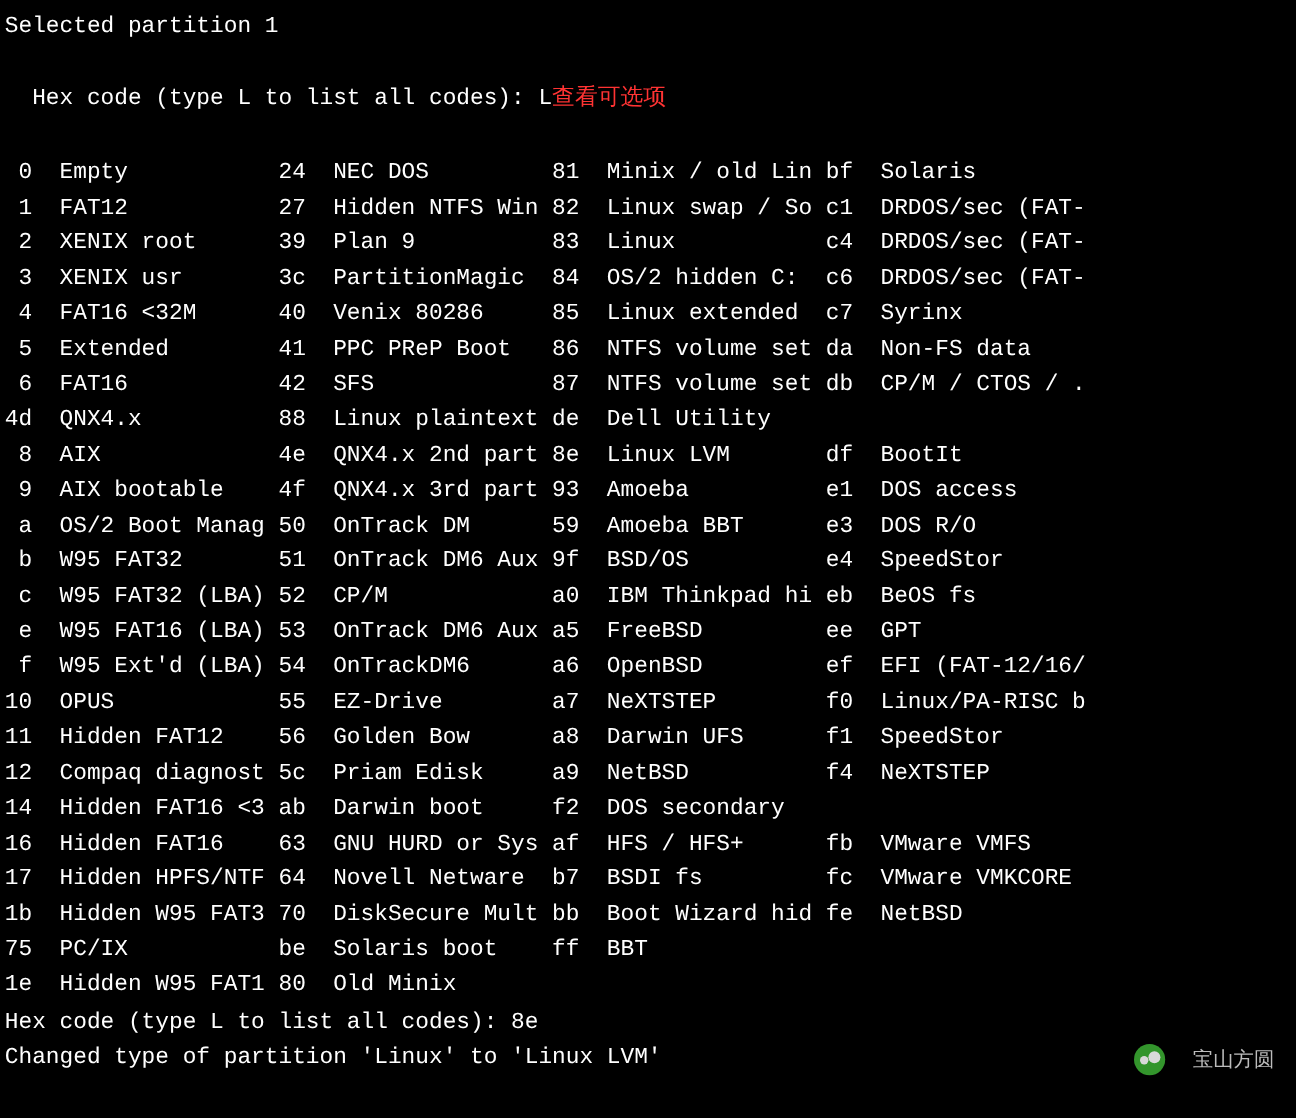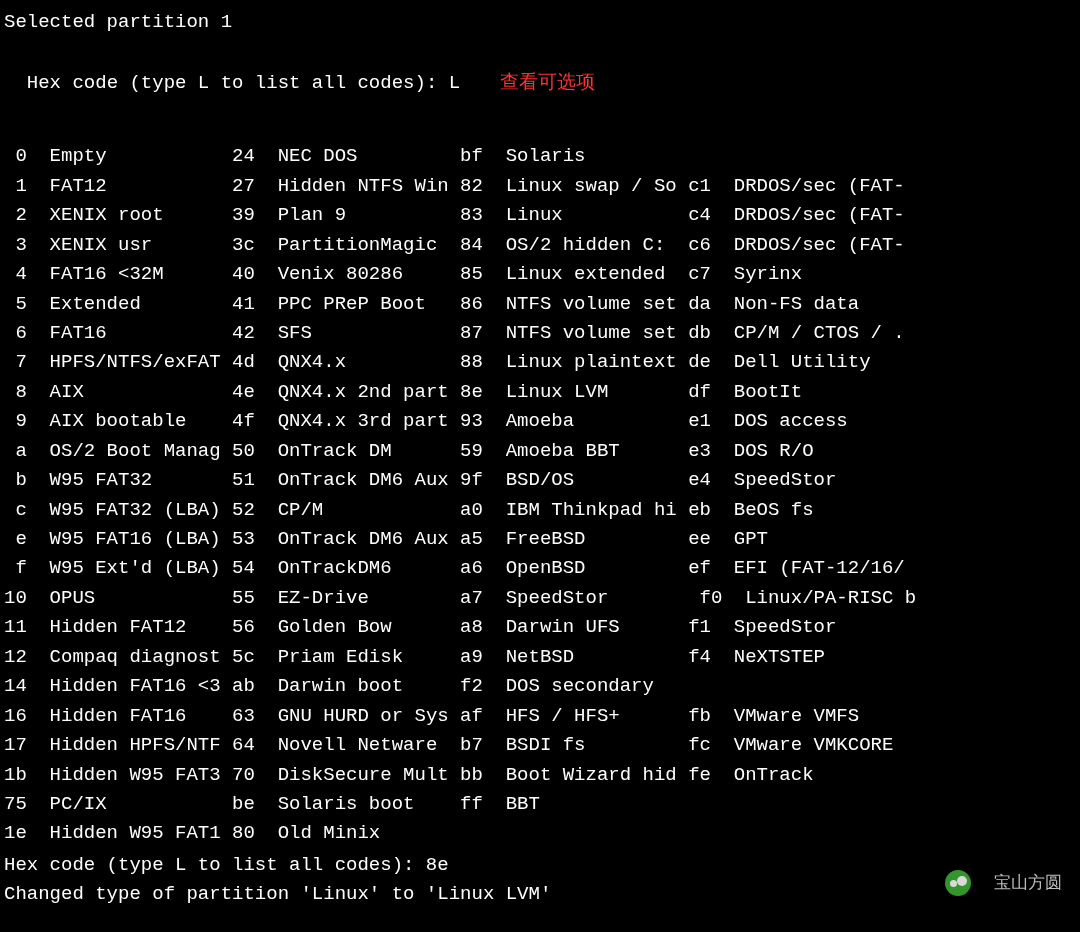--- a/index.html
+++ b/index.html
@@ -19,24 +19,23 @@
       overflow: hidden;
       position: relative;
     }
     .line {
       white-space: pre;
     }
     .red-annotation {
       color: #ff3333;
       font-family: 'Microsoft YaHei', 'SimHei', sans-serif;
       font-size: 19px;
-      margin-left: 40px;
     }
     .table {
-      margin-top: 44px;
+      margin-top: 32px;
       margin-bottom: 2px;
       text-align: right;
     }
     .row {
       display: flex;
       white-space: pre;
     }
     .watermark {
       position: absolute;
       bottom: 36px;
@@ -84,42 +83,42 @@
   </style>
 </head>
 <body>
 
 <div class="line">Selected partition 1</div>
 <div class="line">
   <span>Hex code (type L to list all codes): L</span><span class="red-annotation">查看可选项</span>
 </div>
 
 <div class="table" id="table">
-    <div class="row"><span> 0  Empty           </span><span>24  NEC DOS         </span><span>bf  Solaris         </span></div>
+    <div class="row"><span> 0  Empty           </span><span>24  NEC DOS         </span><span>81  Minix / old Lin </span><span>bf  Solaris         </span></div>
     <div class="row"><span> 1  FAT12           </span><span>27  Hidden NTFS Win </span><span>82  Linux swap / So </span><span>c1  DRDOS/sec (FAT- </span></div>
     <div class="row"><span> 2  XENIX root      </span><span>39  Plan 9          </span><span>83  Linux           </span><span>c4  DRDOS/sec (FAT- </span></div>
     <div class="row"><span> 3  XENIX usr       </span><span>3c  PartitionMagic  </span><span>84  OS/2 hidden C:  </span><span>c6  DRDOS/sec (FAT- </span></div>
     <div class="row"><span> 4  FAT16 &lt;32M      </span><span>40  Venix 80286     </span><span>85  Linux extended  </span><span>c7  Syrinx          </span></div>
     <div class="row"><span> 5  Extended        </span><span>41  PPC PReP Boot   </span><span>86  NTFS volume set </span><span>da  Non-FS data     </span></div>
     <div class="row"><span> 6  FAT16           </span><span>42  SFS             </span><span>87  NTFS volume set </span><span>db  CP/M / CTOS / . </span></div>
-    <div class="row"><span> 7  HPFS/NTFS/exFAT </span><span>4d  QNX4.x          </span><span>88  Linux plaintext </span><span>de  Dell Utility    </span></div>
+    <div class="row"><span>4d  QNX4.x          </span><span>88  Linux plaintext </span><span>de  Dell Utility    </span></div>
     <div class="row"><span> 8  AIX             </span><span>4e  QNX4.x 2nd part </span><span>8e  Linux LVM       </span><span>df  BootIt          </span></div>
     <div class="row"><span> 9  AIX bootable    </span><span>4f  QNX4.x 3rd part </span><span>93  Amoeba          </span><span>e1  DOS access      </span></div>
     <div class="row"><span> a  OS/2 Boot Manag </span><span>50  OnTrack DM      </span><span>59  Amoeba BBT      </span><span>e3  DOS R/O         </span></div>
     <div class="row"><span> b  W95 FAT32       </span><span>51  OnTrack DM6 Aux </span><span>9f  BSD/OS          </span><span>e4  SpeedStor       </span></div>
     <div class="row"><span> c  W95 FAT32 (LBA) </span><span>52  CP/M            </span><span>a0  IBM Thinkpad hi </span><span>eb  BeOS fs         </span></div>
     <div class="row"><span> e  W95 FAT16 (LBA) </span><span>53  OnTrack DM6 Aux </span><span>a5  FreeBSD         </span><span>ee  GPT             </span></div>
     <div class="row"><span> f  W95 Ext'd (LBA) </span><span>54  OnTrackDM6      </span><span>a6  OpenBSD         </span><span>ef  EFI (FAT-12/16/ </span></div>
-    <div class="row"><span>10  OPUS            </span><span>55  EZ-Drive        </span><span>a7  SpeedStor        </span><span>f0  Linux/PA-RISC b </span></div>
+    <div class="row"><span>10  OPUS            </span><span>55  EZ-Drive        </span><span>a7  NeXTSTEP        </span><span>f0  Linux/PA-RISC b </span></div>
     <div class="row"><span>11  Hidden FAT12    </span><span>56  Golden Bow      </span><span>a8  Darwin UFS      </span><span>f1  SpeedStor       </span></div>
     <div class="row"><span>12  Compaq diagnost </span><span>5c  Priam Edisk     </span><span>a9  NetBSD          </span><span>f4  NeXTSTEP       </span></div>
     <div class="row"><span>14  Hidden FAT16 &lt;3 </span><span>ab  Darwin boot     </span><span>f2  DOS secondary   </span></div>
     <div class="row"><span>16  Hidden FAT16    </span><span>63  GNU HURD or Sys </span><span>af  HFS / HFS+      </span><span>fb  VMware VMFS     </span></div>
     <div class="row"><span>17  Hidden HPFS/NTF </span><span>64  Novell Netware  </span><span>b7  BSDI fs         </span><span>fc  VMware VMKCORE  </span></div>
-    <div class="row"><span>1b  Hidden W95 FAT3 </span><span>70  DiskSecure Mult </span><span>bb  Boot Wizard hid </span><span>fe  OnTrack         </span></div>
+    <div class="row"><span>1b  Hidden W95 FAT3 </span><span>70  DiskSecure Mult </span><span>bb  Boot Wizard hid </span><span>fe  NetBSD         </span></div>
     <div class="row"><span>75  PC/IX           </span><span>be  Solaris boot    </span><span>ff  BBT             </span></div>
     <div class="row"><span>1e  Hidden W95 FAT1 </span><span>80  Old Minix       </span></div>
   </div>
 
 <div class="line">Hex code (type L to list all codes): 8e</div>
 <div class="line">Changed type of partition 'Linux' to 'Linux LVM'</div>
 
 <div class="watermark">
   <div class="watermark-icon"></div>
   <div class="watermark-text">宝山方圆</div>

